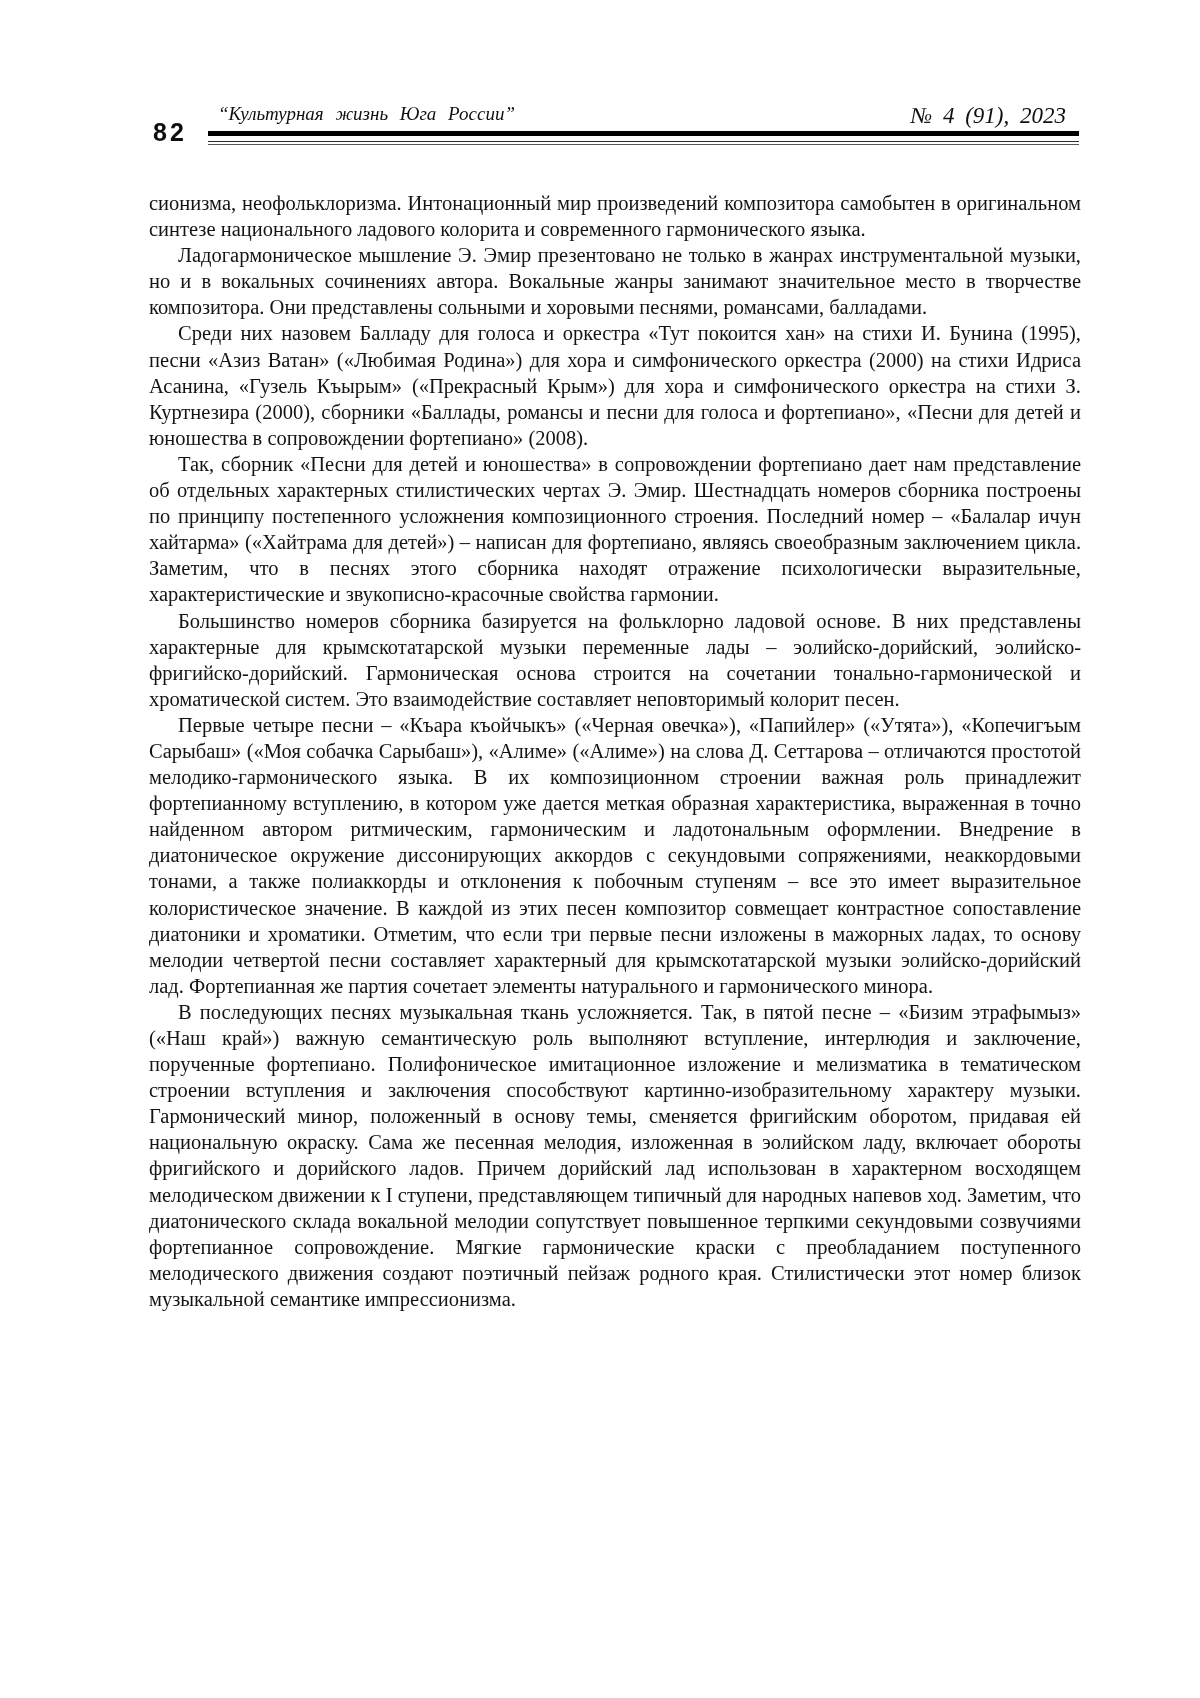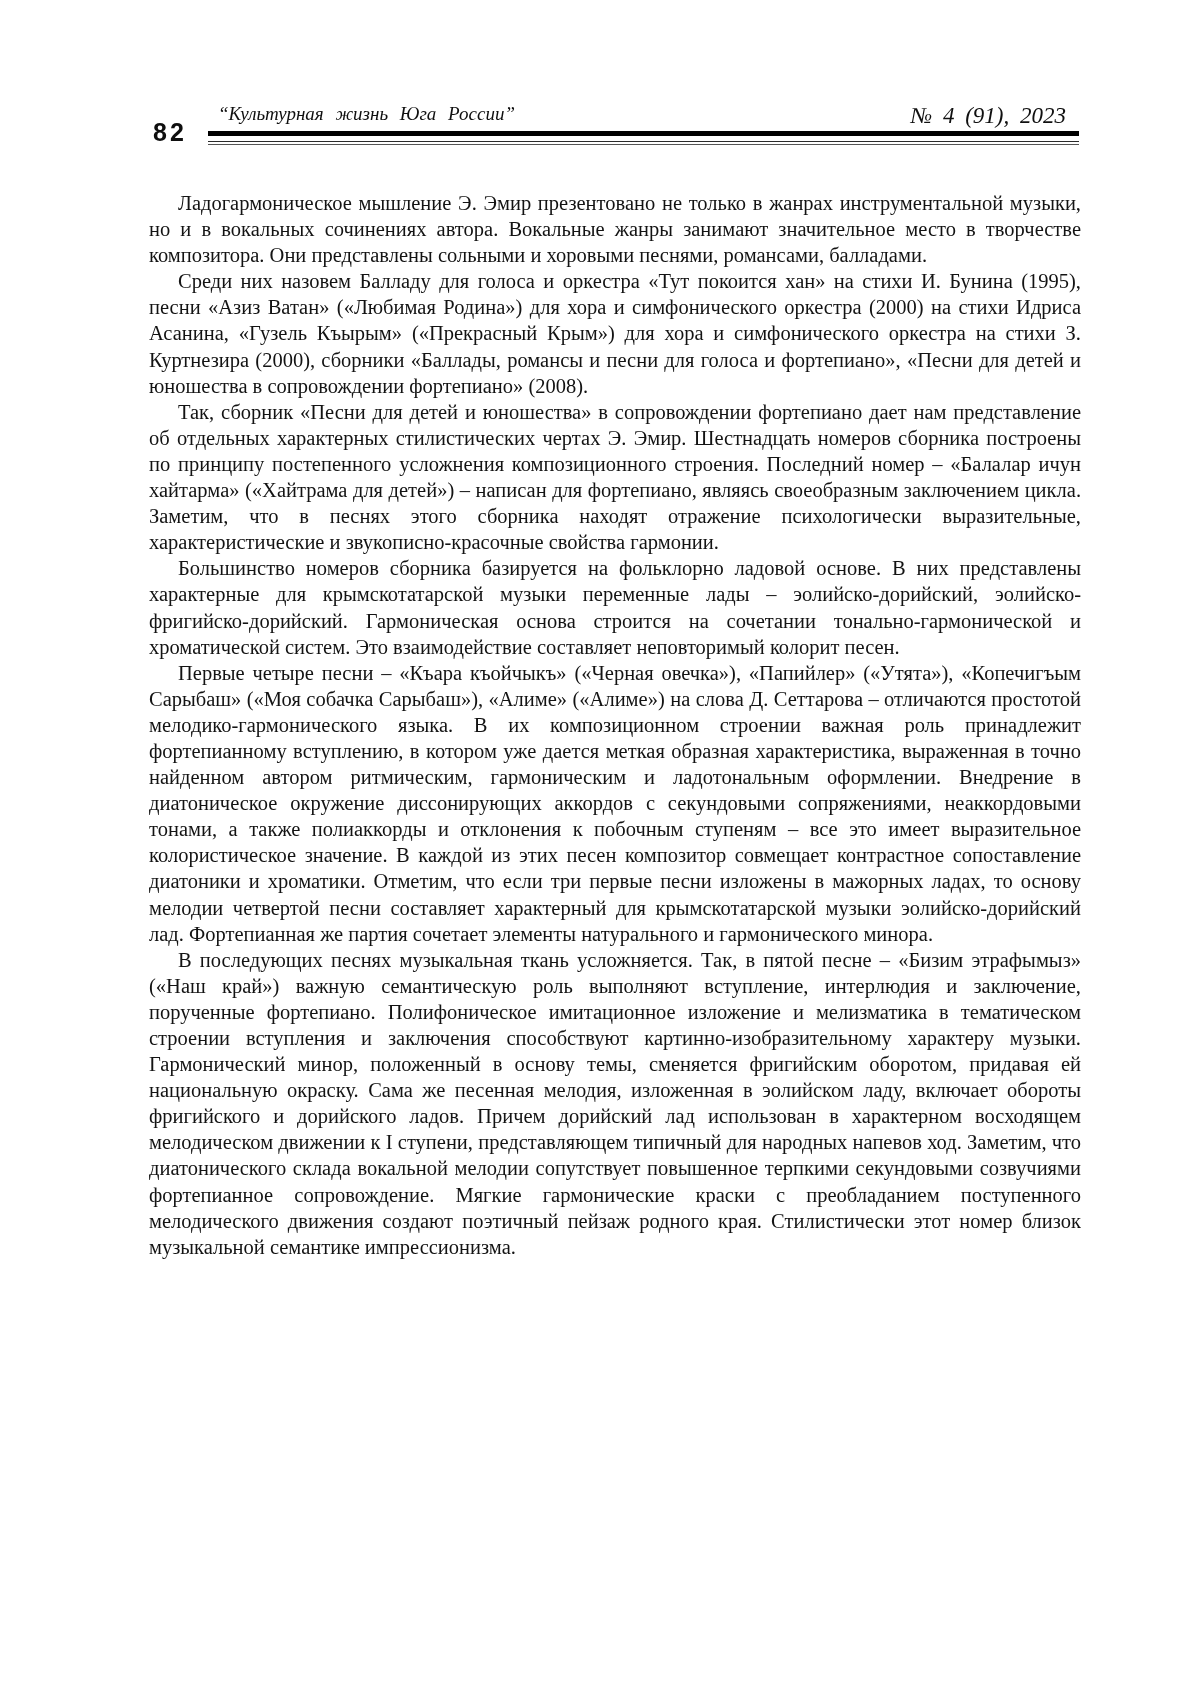--- a/index.html
+++ b/index.html
@@ -100,20 +100,21 @@
 
   <div class="issue">№ 4 (91), 2023</div>
 
   <div class="header-rule">
     <div class="rule-thick"></div>
     <div class="rule-thin-a"></div>
     <div class="rule-thin-b"></div>
   </div>
 
   <div class="article-text">
+    <p class="para first">сионизма, неофольклоризма. Интонационный мир произведений композитора самобытен в оригинальном синтезе национального ладового колорита и современного гармонического языка.</p>
     <p class="para">Ладогармоническое мышление Э. Эмир презентовано не только в жанрах инструментальной музыки, но и в вокальных сочинениях автора. Вокальные жанры занимают значительное место в творчестве композитора. Они представлены сольными и хоровыми песнями, романсами, балладами.</p>
     <p class="para">Среди них назовем Балладу для голоса и оркестра «Тут покоится хан» на стихи И. Бунина (1995), песни «Азиз Ватан» («Любимая Родина») для хора и симфонического оркестра (2000) на стихи Идриса Асанина, «Гузель Къырым» («Прекрасный Крым») для хора и симфонического оркестра на стихи З. Куртнезира (2000), сборники «Баллады, романсы и песни для голоса и фортепиано», «Песни для детей и юношества в сопровождении фортепиано» (2008).</p>
     <p class="para">Так, сборник «Песни для детей и юношества» в сопровождении фортепиано дает нам представление об отдельных характерных стилистических чертах Э. Эмир. Шестнадцать номеров сборника построены по принципу постепенного усложнения композиционного строения. Последний номер – «Балалар ичун хайтарма» («Хайтрама для детей») – написан для фортепиано, являясь своеобразным заключением цикла. Заметим, что в песнях этого сборника находят отражение психологически выразительные, характеристические и звукописно-красочные свойства гармонии.</p>
     <p class="para">Большинство номеров сборника базируется на фольклорно ладовой основе. В них представлены характерные для крымскотатарской музыки переменные лады – эолийско-дорийский, эолийско-фригийско-дорийский. Гармоническая основа строится на сочетании тонально-гармонической и хроматической систем. Это взаимодействие составляет неповторимый колорит песен.</p>
     <p class="para">Первые четыре песни – «Къара къойчыкъ» («Черная овечка»), «Папийлер» («Утята»), «Копечигъым Сарыбаш» («Моя собачка Сарыбаш»), «Алиме» («Алиме») на слова Д. Сеттарова – отличаются простотой мелодико-гармонического языка. В их композиционном строении важная роль принадлежит фортепианному вступлению, в котором уже дается меткая образная характеристика, выраженная в точно найденном автором ритмическим, гармоническим и ладотональным оформлении. Внедрение в диатоническое окружение диссонирующих аккордов с секундовыми сопряжениями, неаккордовыми тонами, а также полиаккорды и отклонения к побочным ступеням – все это имеет выразительное колористическое значение. В каждой из этих песен композитор совмещает контрастное сопоставление диатоники и хроматики. Отметим, что если три первые песни изложены в мажорных ладах, то основу мелодии четвертой песни составляет характерный для крымскотатарской музыки эолийско-дорийский лад. Фортепианная же партия сочетает элементы натурального и гармонического минора.</p>
     <p class="para">В последующих песнях музыкальная ткань усложняется. Так, в пятой песне – «Бизим этрафымыз» («Наш край») важную семантическую роль выполняют вступление, интерлюдия и заключение, порученные фортепиано. Полифоническое имитационное изложение и мелизматика в тематическом строении вступления и заключения способствуют картинно-изобразительному характеру музыки. Гармонический минор, положенный в основу темы, сменяется фригийским оборотом, придавая ей национальную окраску. Сама же песенная мелодия, изложенная в эолийском ладу, включает обороты фригийского и дорийского ладов. Причем дорийский лад использован в характерном восходящем мелодическом движении к I ступени, представляющем типичный для народных напевов ход. Заметим, что диатонического склада вокальной мелодии сопутствует повышенное терпкими секундовыми созвучиями фортепианное сопровождение. Мягкие гармонические краски с преобладанием поступенного мелодического движения создают поэтичный пейзаж родного края. Стилистически этот номер близок музыкальной семантике импрессионизма.</p>
   </div>
 
 </div>
 

